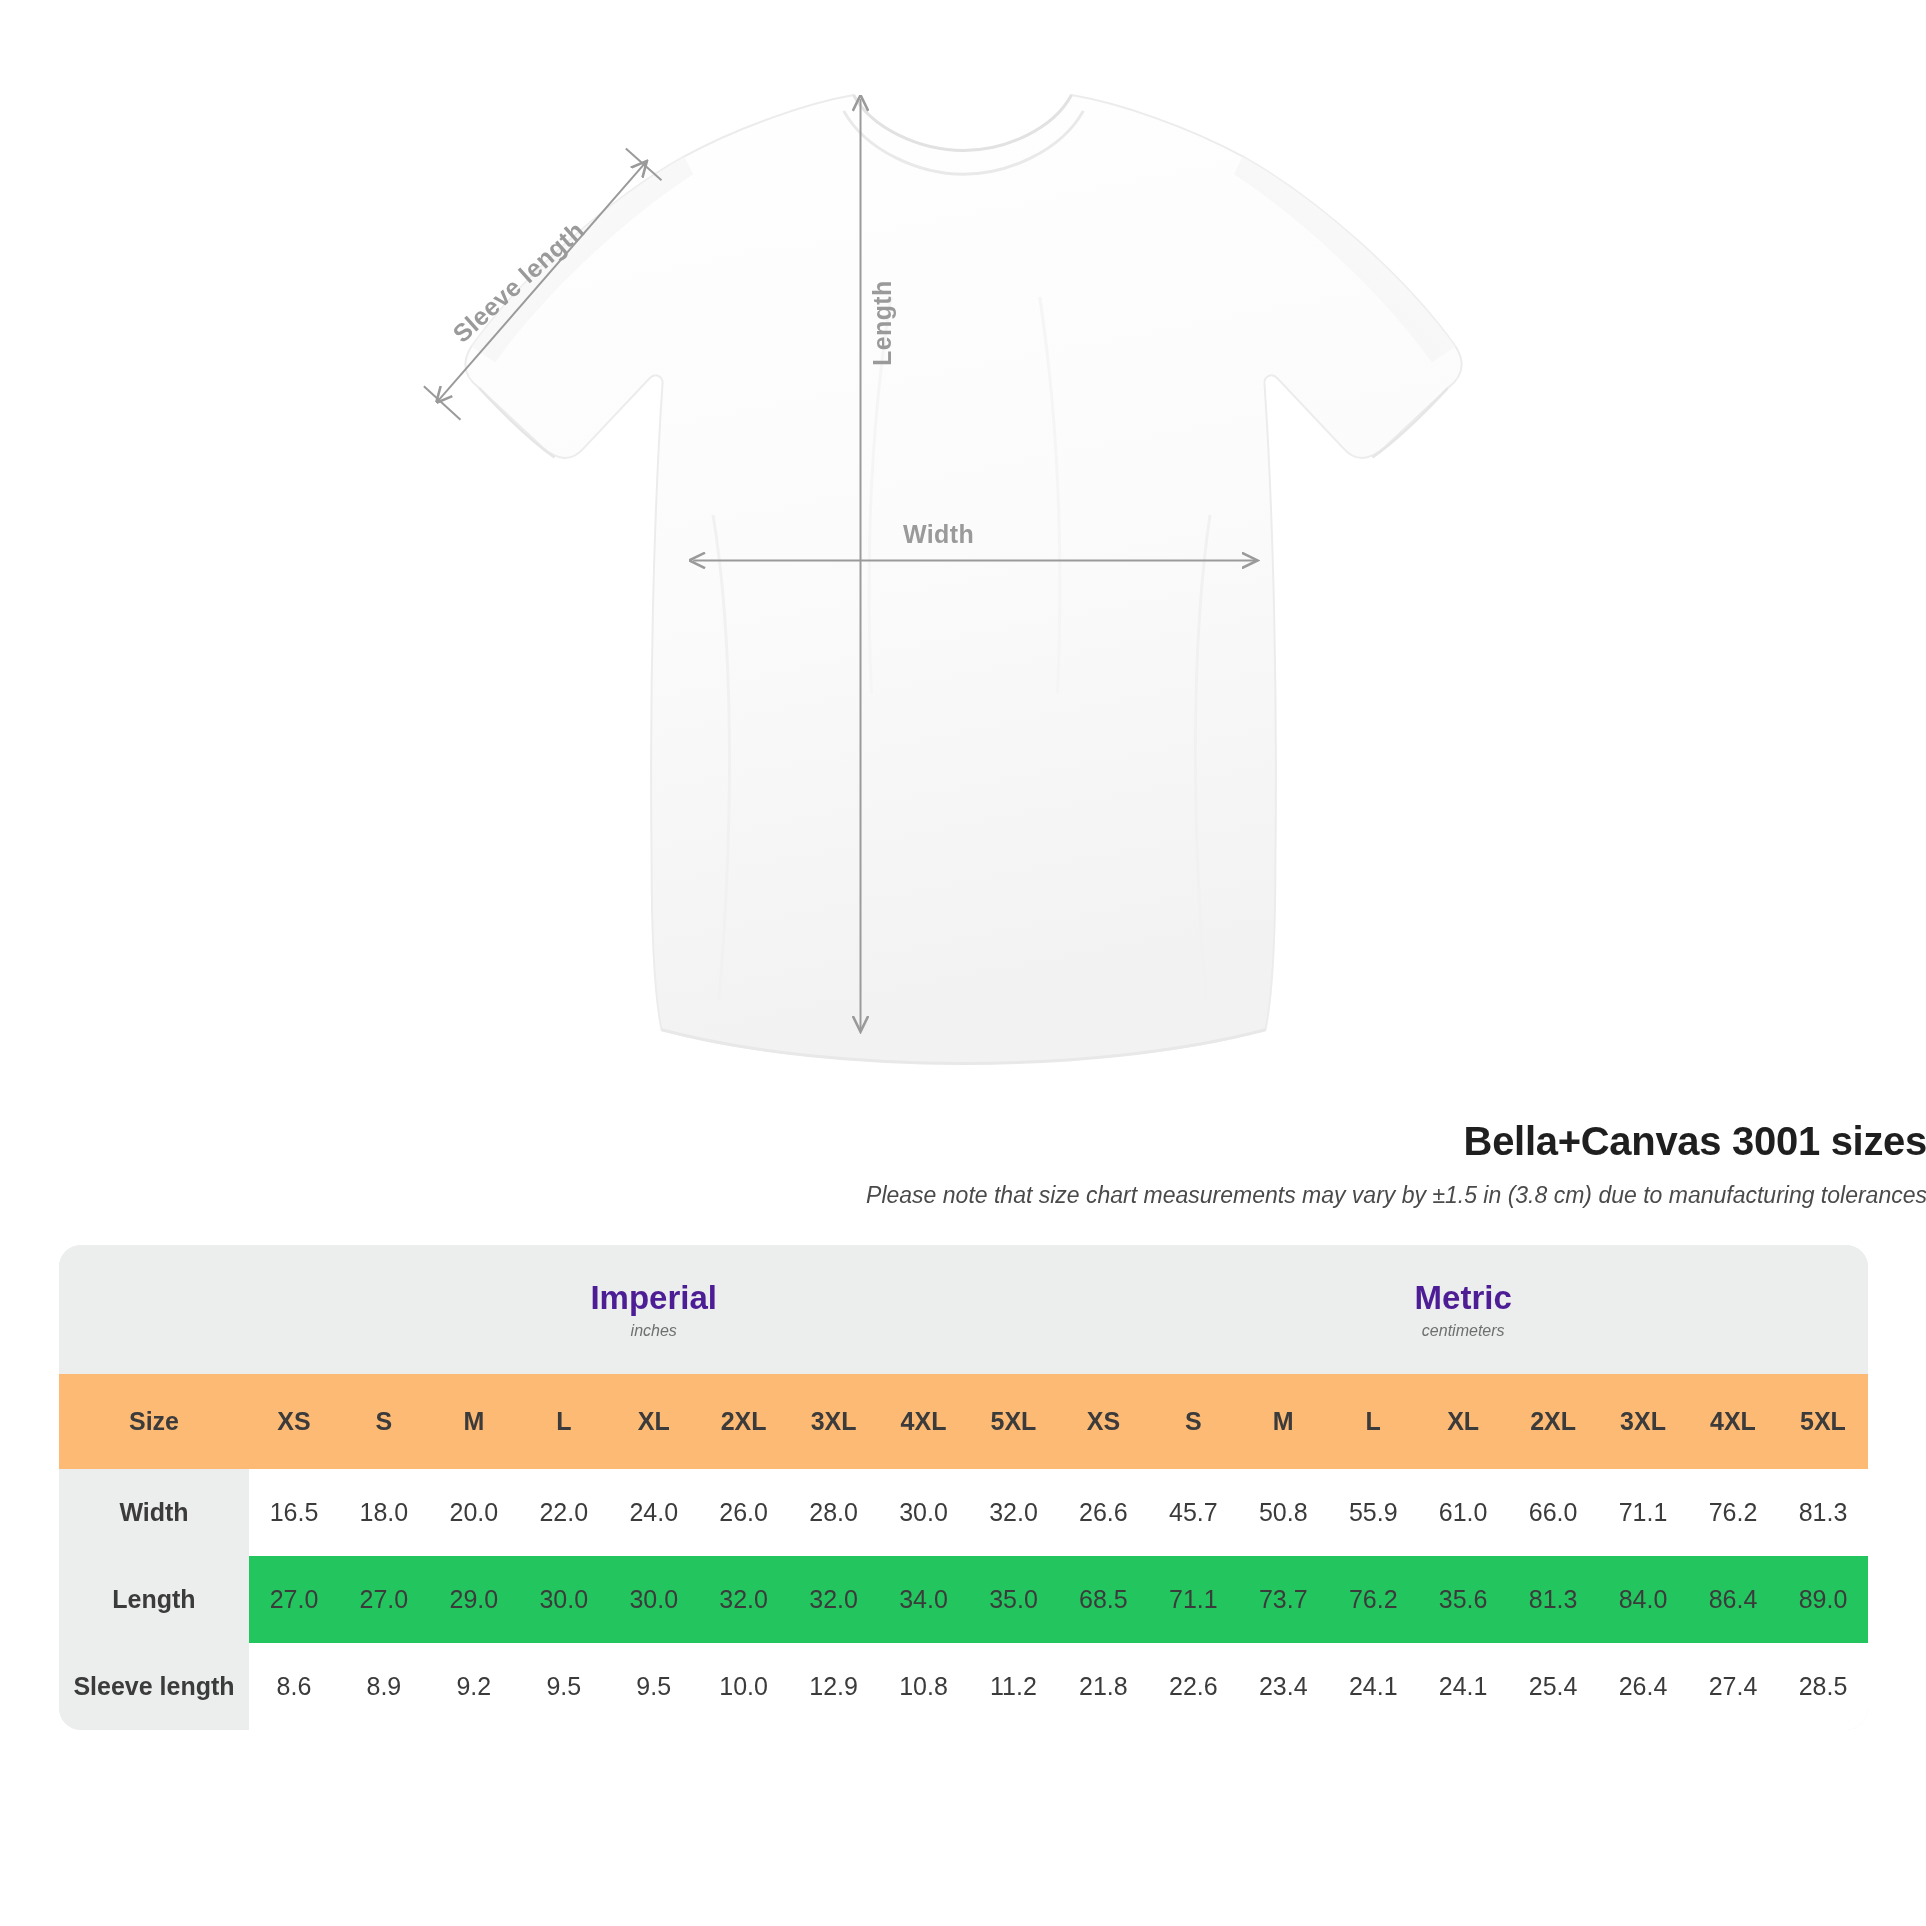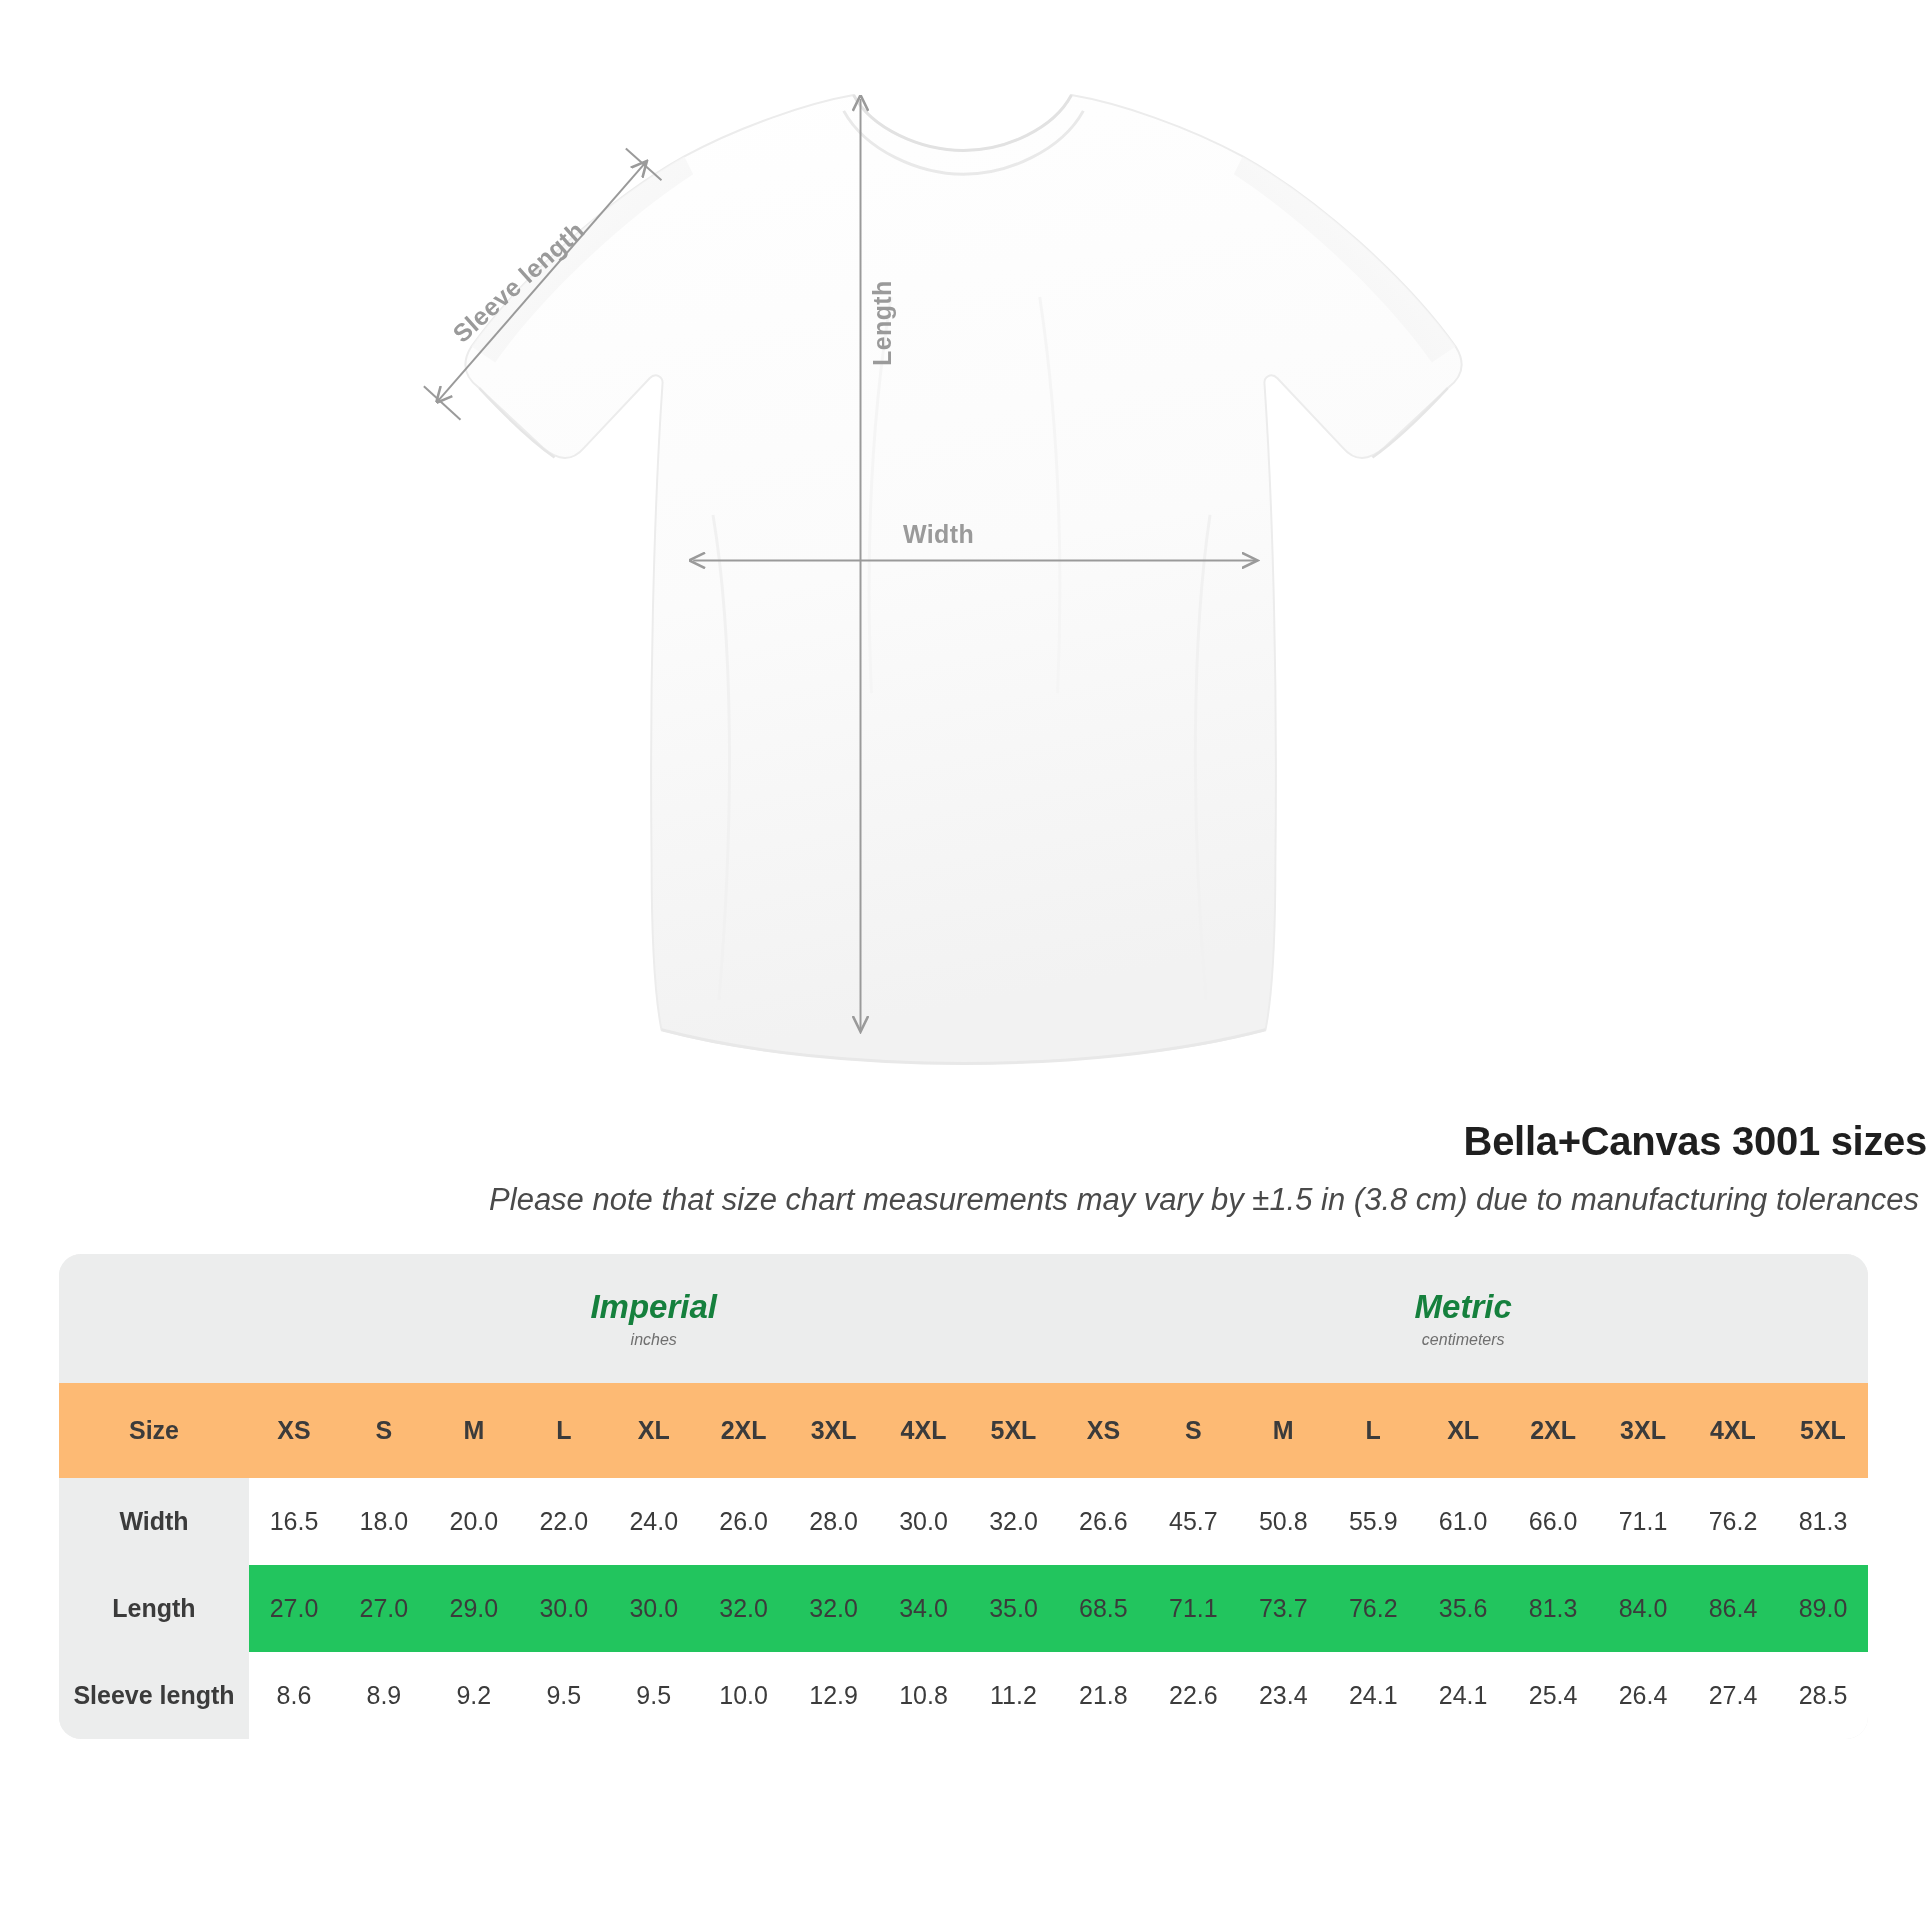--- a/index.html
+++ b/index.html
@@ -60,24 +60,24 @@
     margin-top: 10px;
   }
   .chart-title {
     font-size: 40px;
     font-weight: bold;
     color: #1f1f1f;
     margin: 0 0 18px 0;
     letter-spacing: -0.3px;
   }
   .chart-note {
-    font-size: 31px;
+    font-size: 23px;
     font-style: italic;
     color: #4a4a4a;
-    margin: 8px;
+    margin: 0;
   }
 
   
   .table-wrap {
     margin: 36px 59px 0 59px;
     border-radius: 22px;
     overflow: hidden;
   }
   table.size-table {
     width: 100%;
@@ -93,22 +93,21 @@
     border: none;
     padding: 0;
   }
   .unit-head {
     height: 129px;
     background: #eceded;
   }
   .unit-title {
     font-size: 33px;
     font-weight: bold;
-    font-style: italic;
-    color: #15803d;
+    color: #4c1d95;
     line-height: 1.15;
   }
   .unit-sub {
     font-size: 16px;
     font-style: italic;
     color: #6f6f6f;
     padding-top: 6px;
   }
   .row-head th {
     height: 95px;

